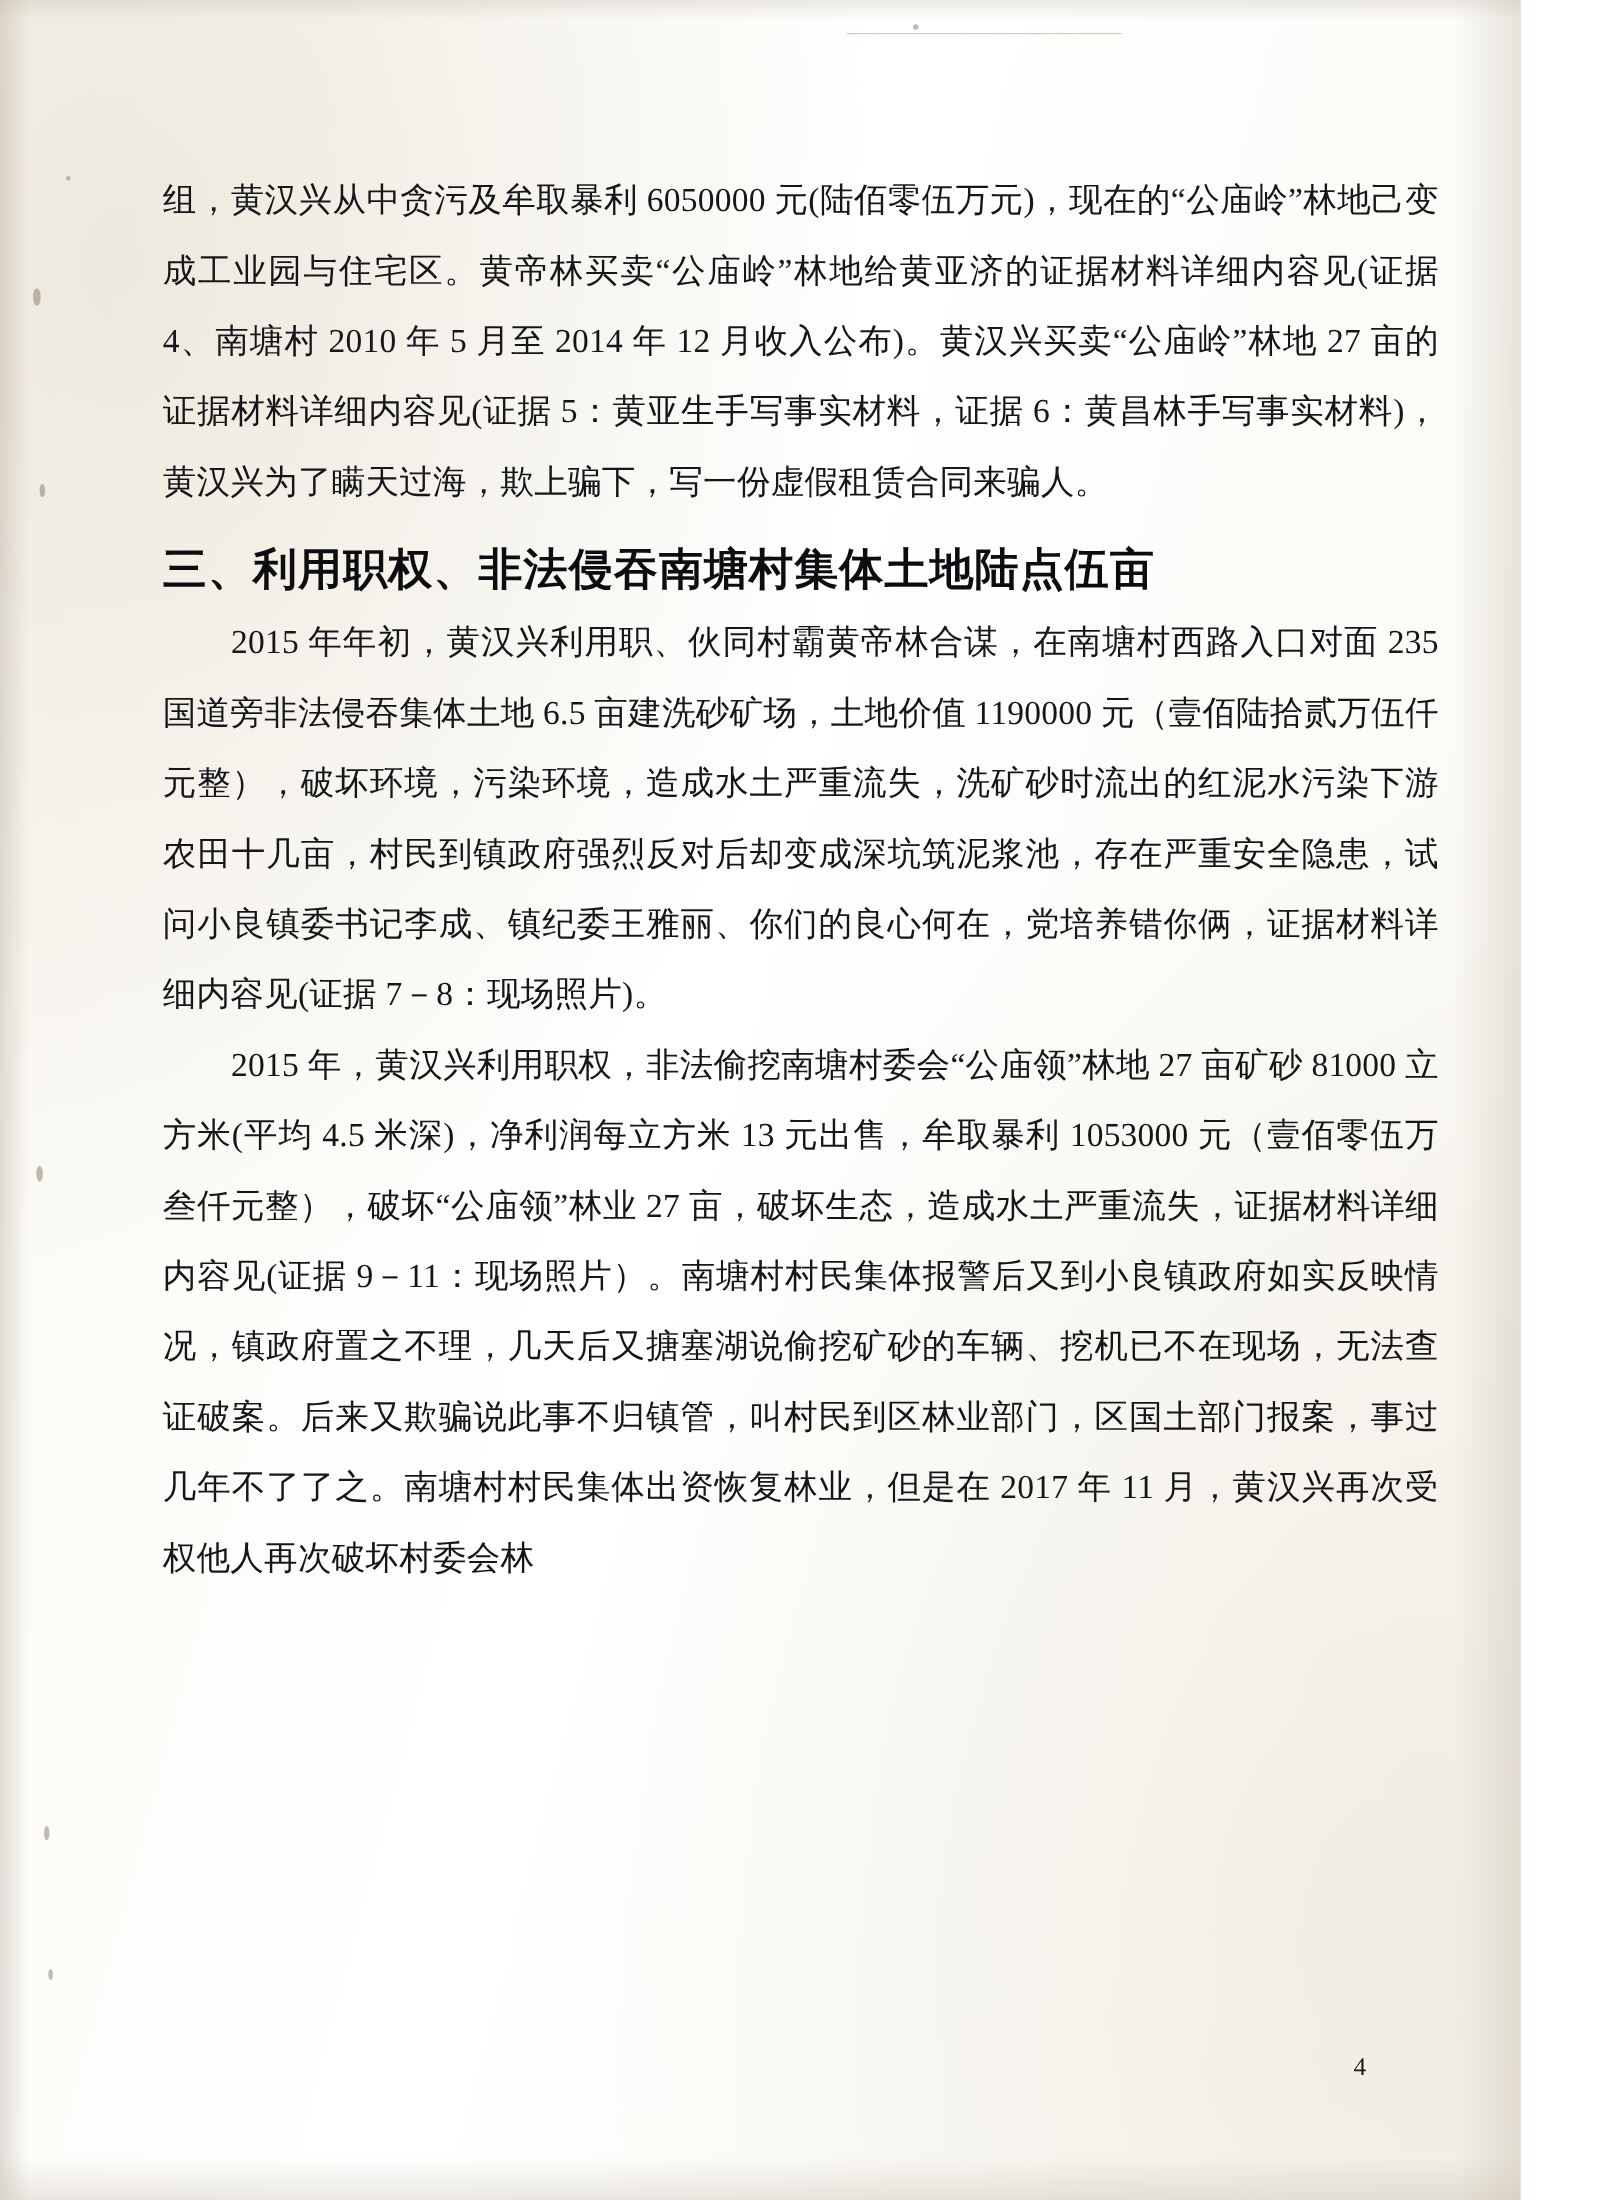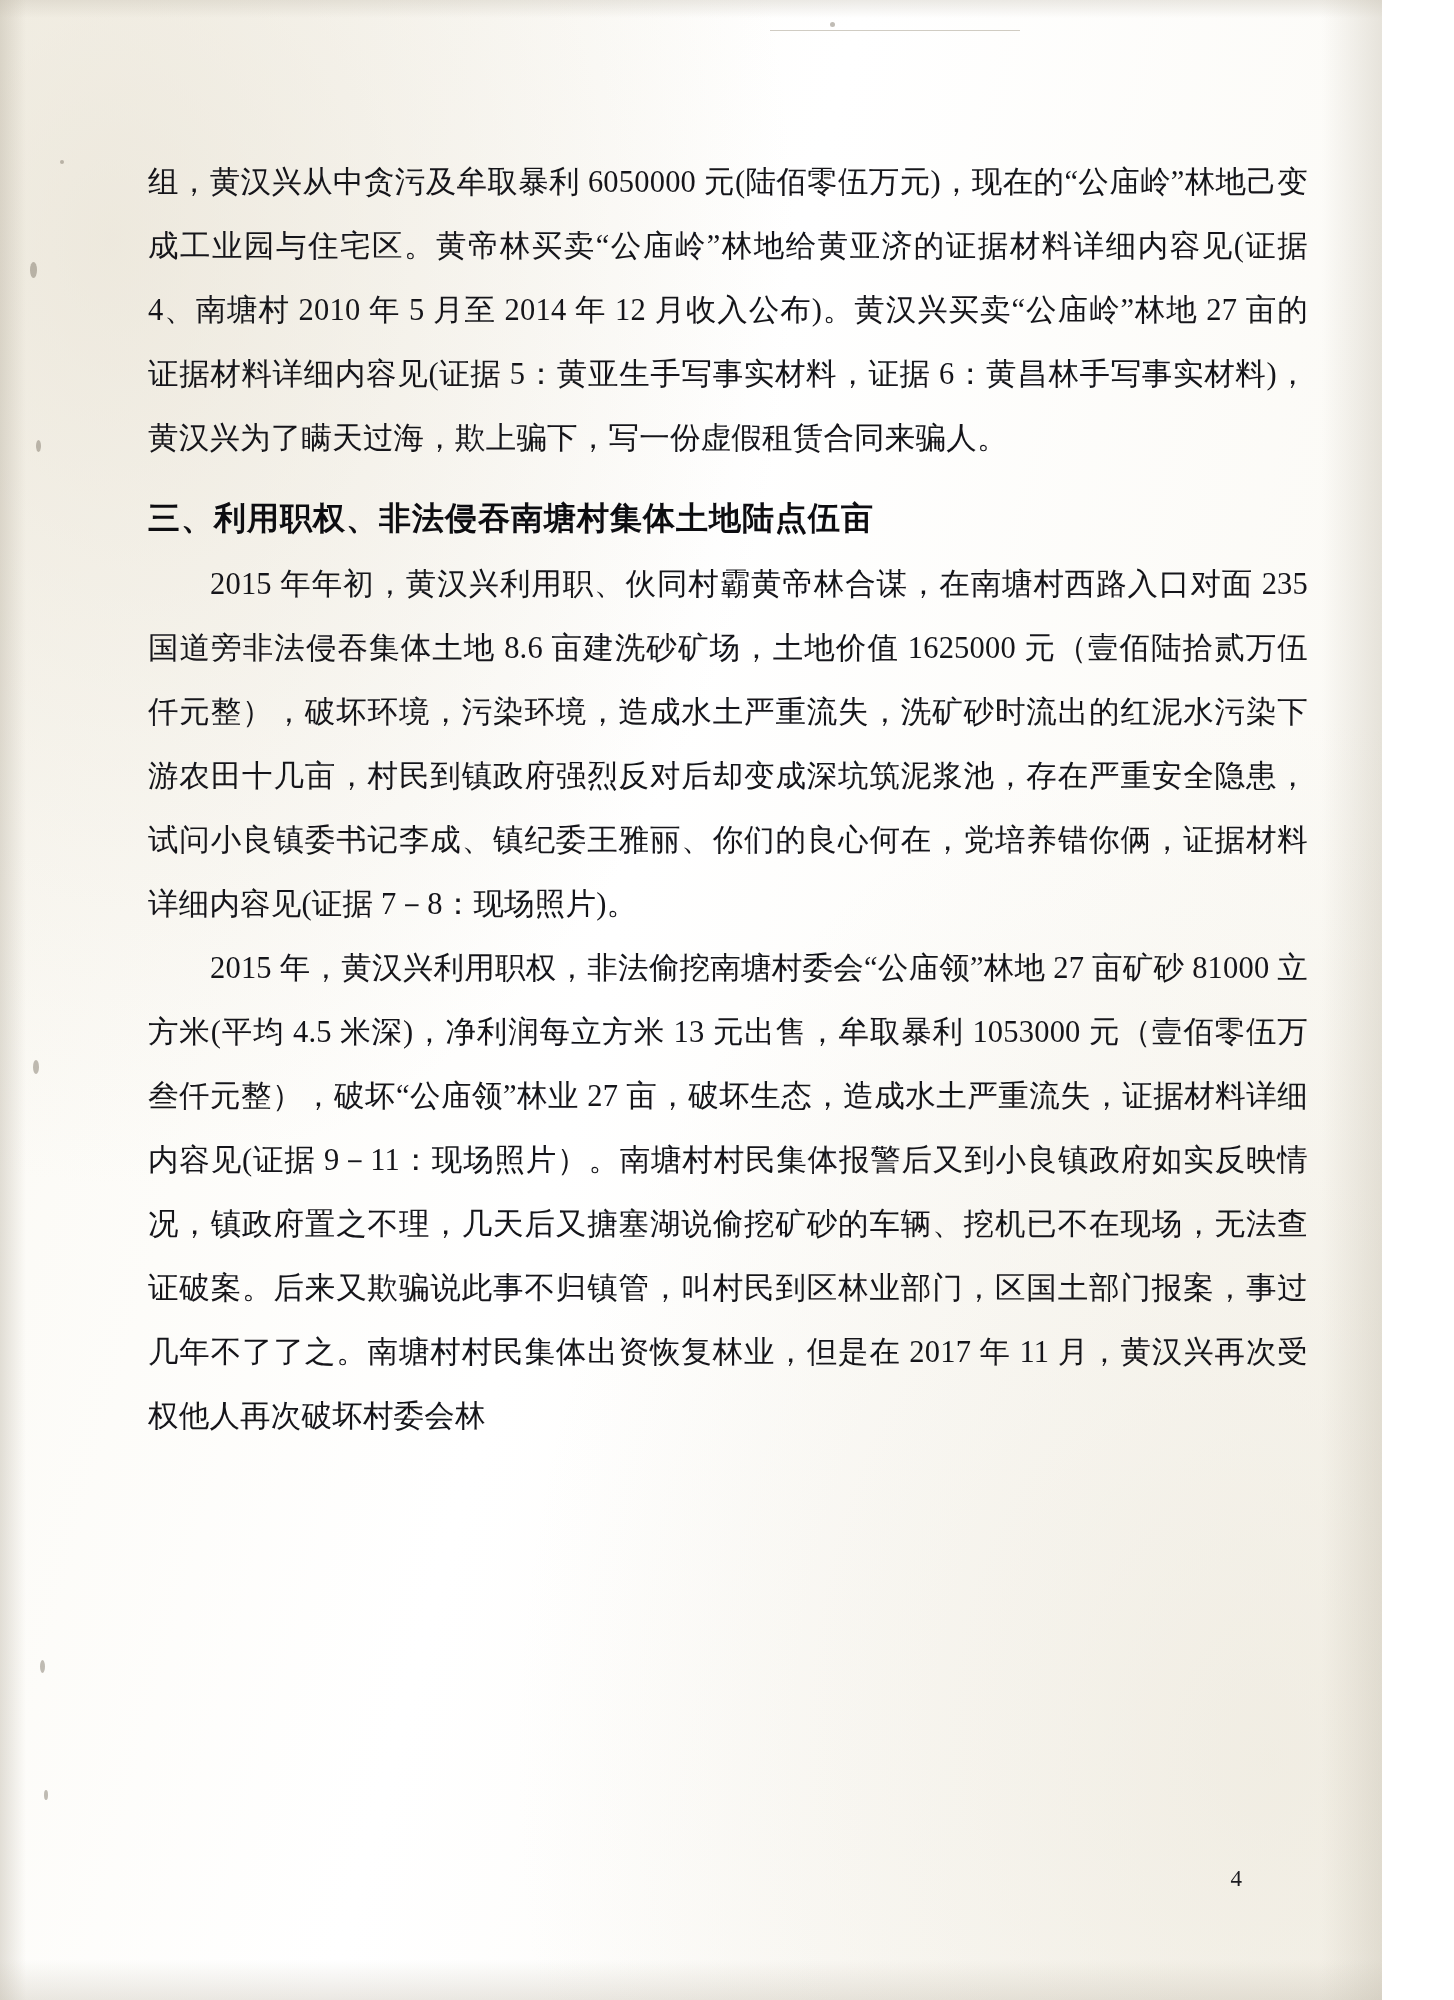--- a/index.html
+++ b/index.html
@@ -87,21 +87,21 @@
     color: #15151a;
     text-align: justify;
     text-justify: inter-ideograph;
     letter-spacing: 0.2px;
   }
   p.indent {
     text-indent: 62px;
   }
   h2.section-heading {
     margin: 16px 0 2px 0;
-    font-size: 32px;
+    font-size: 40px;
     line-height: 64px;
     font-weight: bold;
     color: #0d0d11;
     font-family: "Liberation Serif", serif;
     letter-spacing: 1px;
   }
   .page-number {
     position: absolute;
     right: 140px;
     top: 1866px;
@@ -128,21 +128,21 @@
   <div class="speck" style="left:44px; top:1790px; width:4px; height:10px;"></div>
   <div class="speck" style="left:830px; top:22px; width:5px; height:5px;"></div>
   <div class="speck" style="left:60px; top:160px; width:4px; height:4px;"></div>
 
   <div class="content">
 
     <p class="body-text">组，黄汉兴从中贪污及牟取暴利 6050000 元(陆佰零伍万元)，现在的“公庙岭”林地己变成工业园与住宅区。黄帝林买卖“公庙岭”林地给黄亚济的证据材料详细内容见(证据 4、南塘村 2010 年 5 月至 2014 年 12 月收入公布)。黄汉兴买卖“公庙岭”林地 27 亩的证据材料详细内容见(证据 5：黄亚生手写事实材料，证据 6：黄昌林手写事实材料)，黄汉兴为了瞒天过海，欺上骗下，写一份虚假租赁合同来骗人。</p>
 
     <h2 class="section-heading">三、利用职权、非法侵吞南塘村集体土地陆点伍亩</h2>
 
-    <p class="body-text indent">2015 年年初，黄汉兴利用职、伙同村霸黄帝林合谋，在南塘村西路入口对面 235 国道旁非法侵吞集体土地 8.6 亩建洗砂矿场，土地价值 1625000 元（壹佰陆拾贰万伍仟元整），破坏环境，污染环境，造成水土严重流失，洗矿砂时流出的红泥水污染下游农田十几亩，村民到镇政府强烈反对后却变成深坑筑泥浆池，存在严重安全隐患，试问小良镇委书记李成、镇纪委王雅丽、你们的良心何在，党培养错你俩，证据材料详细内容见(证据 7－8：现场照片)。</p>
+    <p class="body-text indent">2015 年年初，黄汉兴利用职、伙同村霸黄帝林合谋，在南塘村西路入口对面 235 国道旁非法侵吞集体土地 6.5 亩建洗砂矿场，土地价值 1190000 元（壹佰陆拾贰万伍仟元整），破坏环境，污染环境，造成水土严重流失，洗矿砂时流出的红泥水污染下游农田十几亩，村民到镇政府强烈反对后却变成深坑筑泥浆池，存在严重安全隐患，试问小良镇委书记李成、镇纪委王雅丽、你们的良心何在，党培养错你俩，证据材料详细内容见(证据 7－8：现场照片)。</p>
 
 
     <p class="body-text indent">2015 年，黄汉兴利用职权，非法偷挖南塘村委会“公庙领”林地 27 亩矿砂 81000 立方米(平均 4.5 米深)，净利润每立方米 13 元出售，牟取暴利 1053000 元（壹佰零伍万叁仟元整），破坏“公庙领”林业 27 亩，破坏生态，造成水土严重流失，证据材料详细内容见(证据 9－11：现场照片）。南塘村村民集体报警后又到小良镇政府如实反映情况，镇政府置之不理，几天后又搪塞湖说偷挖矿砂的车辆、挖机已不在现场，无法查证破案。后来又欺骗说此事不归镇管，叫村民到区林业部门，区国土部门报案，事过几年不了了之。南塘村村民集体出资恢复林业，但是在 2017 年 11 月，黄汉兴再次受权他人再次破坏村委会林</p>
 
   </div>
 
   <div class="page-number">4</div>
 </div>
 
 </body></html>

